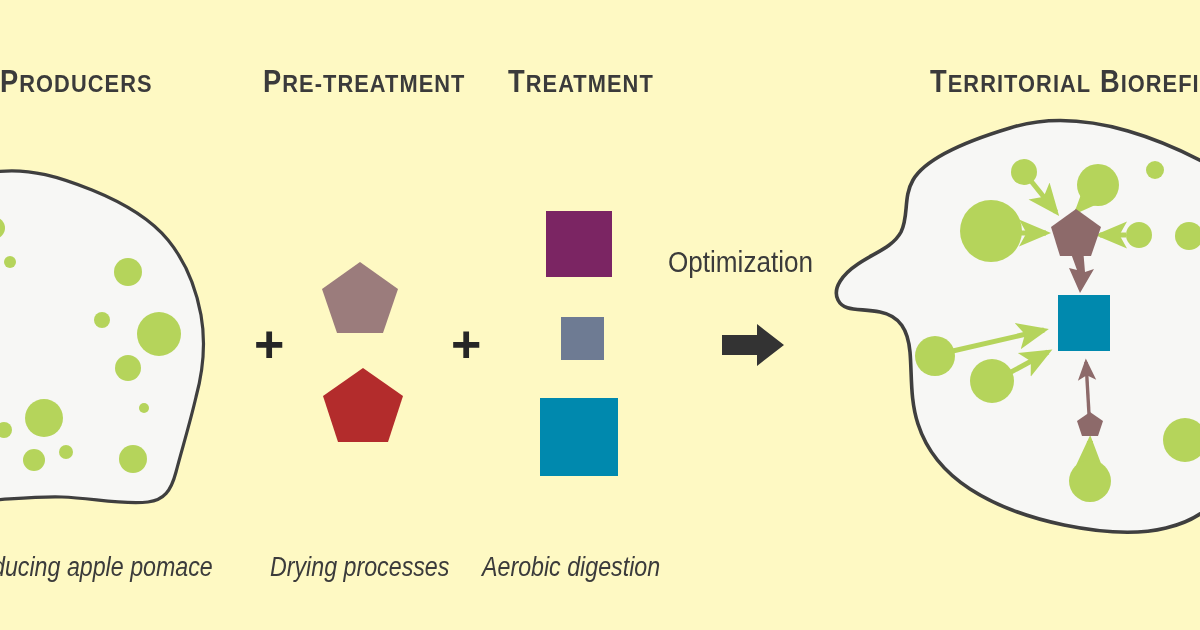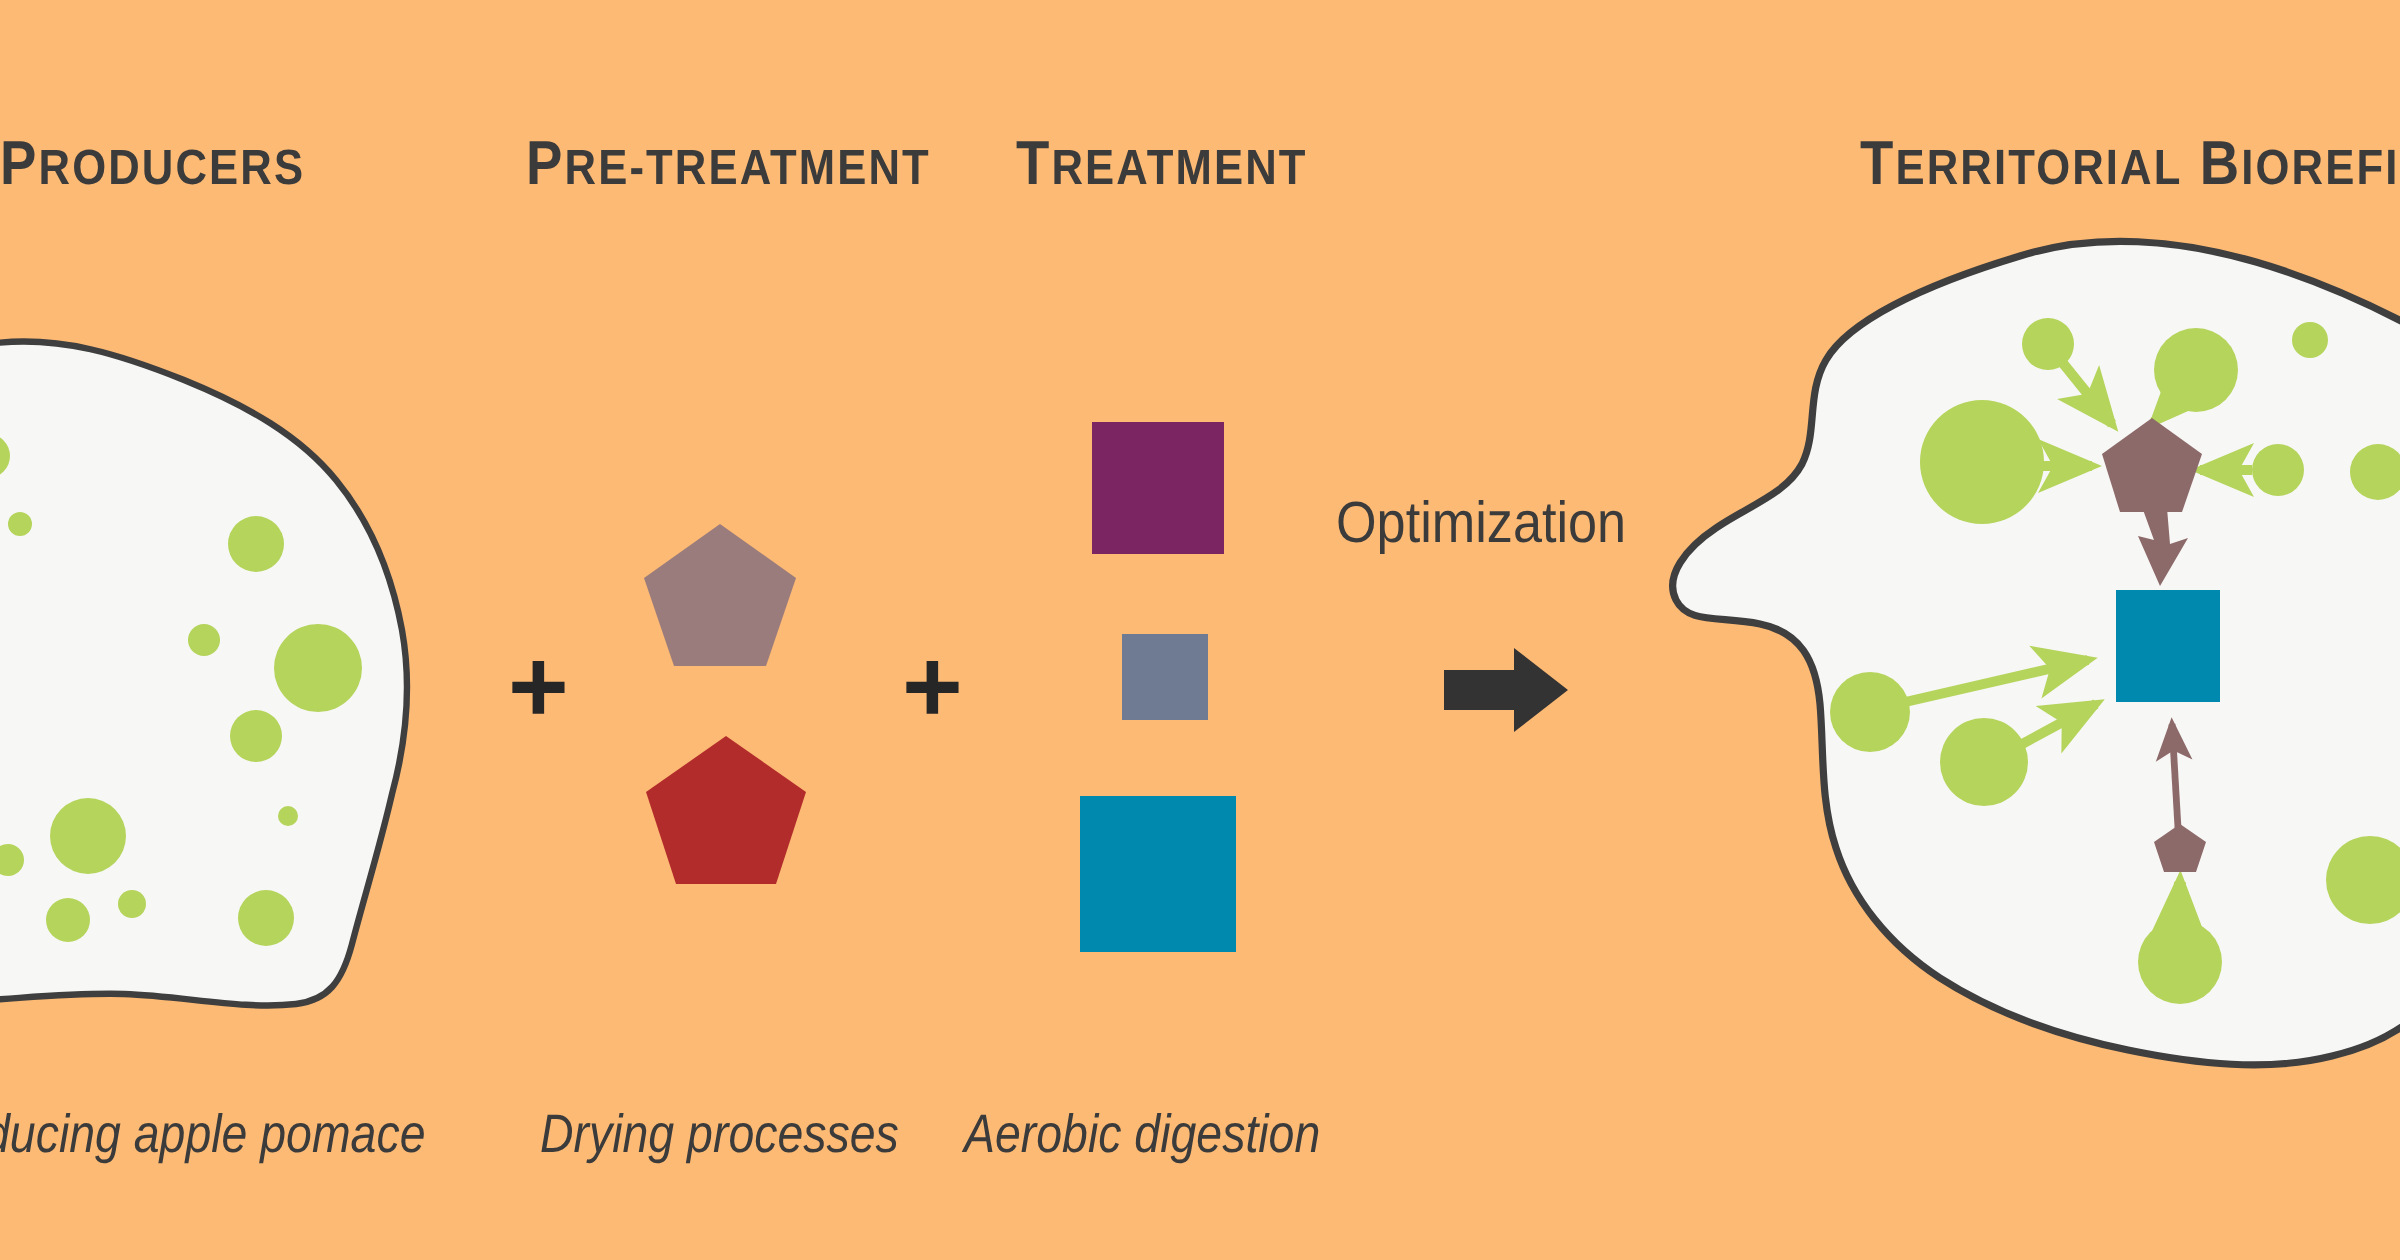--- a/index.html
+++ b/index.html
@@ -8,21 +8,21 @@
     padding: 0;
     background: #ffffff;
   }
   body {
     font-family: "Liberation Sans", sans-serif;
   }
   #canvas {
     position: relative;
     width: 1200px;
     height: 630px;
-    background: #fdba74;
+    background: #fef9c3;
     overflow: hidden;
     text-decoration: underline;
   }
   .stage-heading {
     position: absolute;
     font-family: "Liberation Sans", sans-serif;
     font-weight: 700;
     font-size: 31px;
     letter-spacing: 1.2px;
     color: #3b3b3b;

